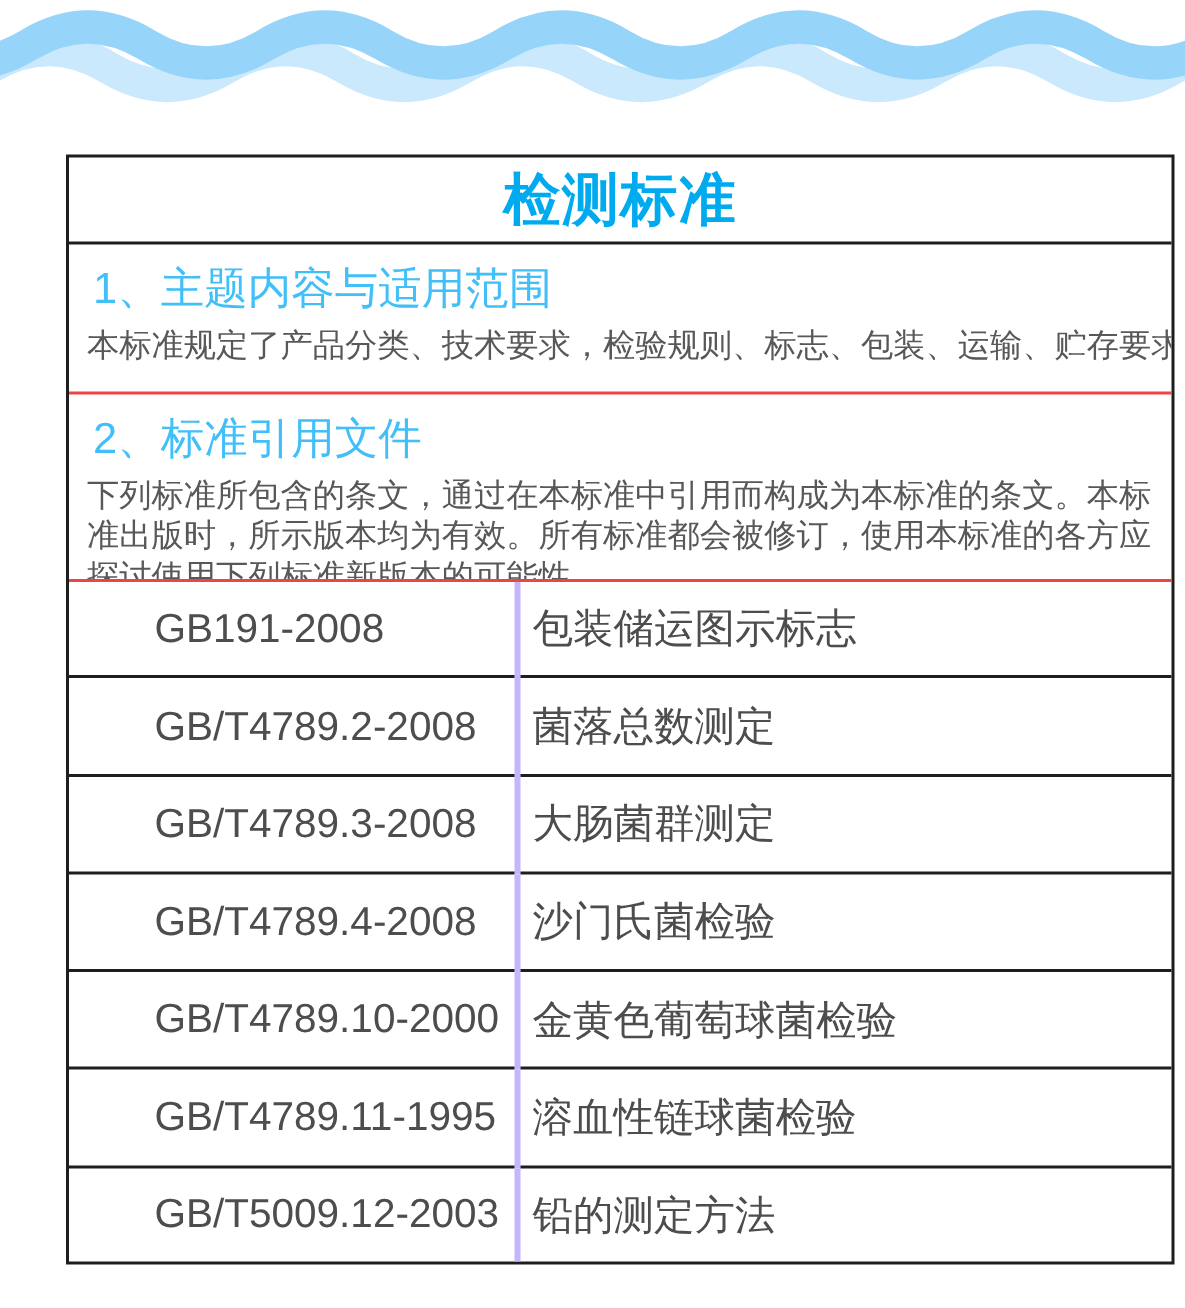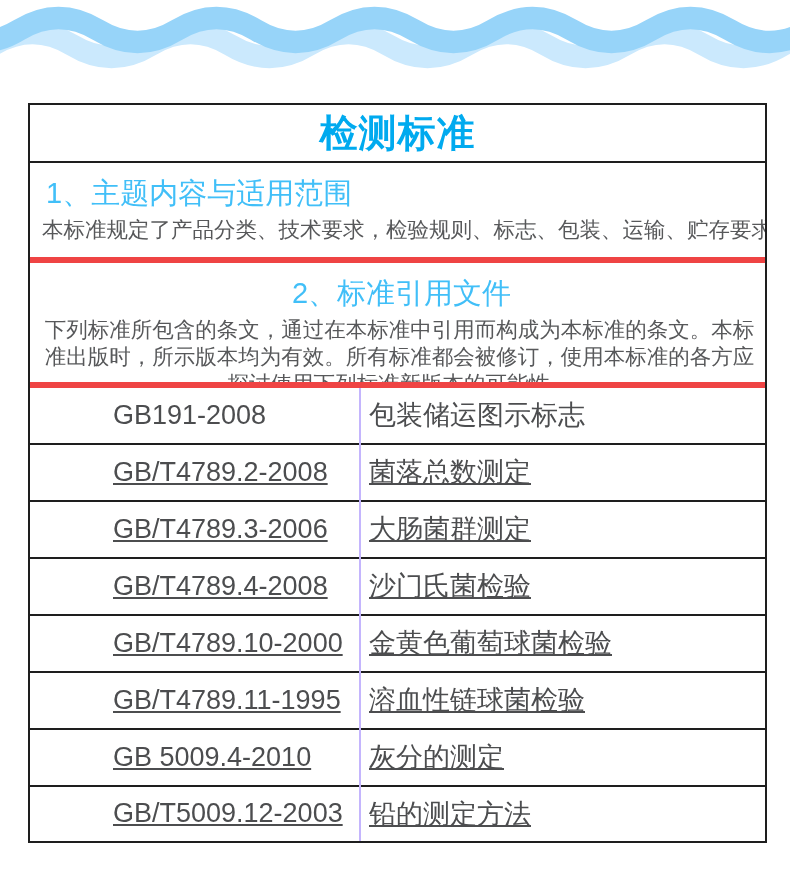--- a/index.html
+++ b/index.html
@@ -13,72 +13,72 @@
 
   
   .wave-wrap {
     position: absolute; top: 0; left: 0;
     width: 790px; height: 82px;
     overflow: hidden;
   }
 
   
   .card {
-    position: absolute; left: 28px; top: 103px;
+    position: absolute; left: 44px; top: 103px;
     width: 739px; height: 740px;
     border: 2px solid #1e1e1e;
     background: #ffffff;
     display: flex; flex-direction: column;
   }
   .card-title {
     flex: 0 0 58px;
     border-bottom: 2px solid #1e1e1e;
     display: flex; align-items: center; justify-content: center;
     font-size: 38px; font-weight: bold;
     color: #00aaef;
     letter-spacing: 1px;
   }
   .section {
-    border-bottom: 6px solid #ef4444;
+    border-bottom: 2px solid #ef4444;
     padding: 13px 8px 0 12px;
     overflow: hidden;
   }
   .section-1 { flex: 0 0 100px; }
-  .section-2 { flex: 0 0 125px; text-align: center; }
+  .section-2 { flex: 0 0 125px; }
   .section-heading {
     font-size: 29px; line-height: 34px;
     color: #41bff8;
     font-weight: normal;
     margin-left: 4px;
   }
   .section-body {
     margin-top: 7px;
     font-size: 21.5px; line-height: 27px;
     color: #57585a;
   }
   .section-1 .section-body { white-space: nowrap; }
 
   
   table.standards {
     flex: 1 1 auto;
     width: 100%;
     border-collapse: collapse;
     table-layout: fixed;
   }
-  table.standards tr + tr td { border-top: 2px solid #1e1e1e; text-decoration: underline; }
+  table.standards tr + tr td { border-top: 2px solid #1e1e1e; }
   table.standards td {
     font-size: 27px;
     color: #4c4d4f;
     vertical-align: middle;
     overflow: hidden; white-space: nowrap;
   }
   td.cell-code {
-    width: 330px;
-    border-right: 2px solid #c4b5fd;
-    padding-left: 83px;
+    width: 299px;
+    border-right: 4px solid #c4b5fd;
+    padding-left: 57px;
   }
   td.cell-name { padding-left: 8px; }
 </style>
 </head>
 <body>
 
 <div class="wave-wrap">
   <svg width="790" height="82" viewBox="0 0 790 82">
     <path d="M -86 45 Q -46.5 69 -7 45 T 72 45 T 151 45 T 230 45 T 309 45 T 388 45 T 467 45 T 546 45 T 625 45 T 704 45 T 783 45 T 862 45" fill="none" stroke="#cbe9fd" stroke-width="22"></path>
     <path d="M -60 30 Q -20.5 54 19 30 T 98 30 T 177 30 T 256 30 T 335 30 T 414 30 T 493 30 T 572 30 T 651 30 T 730 30 T 809 30 T 888 30" fill="none" stroke="#97d4f9" stroke-width="22"></path>
@@ -103,38 +103,34 @@
     <tbody>
       <tr>
         <td class="cell-code">GB191-2008</td>
         <td class="cell-name">包装储运图示标志</td>
       </tr>
       <tr>
         <td class="cell-code">GB/T4789.2-2008</td>
         <td class="cell-name">菌落总数测定</td>
       </tr>
       <tr>
-        <td class="cell-code">GB/T4789.3-2006</td>
+        <td class="cell-code">GB/T4789.3-2008</td>
         <td class="cell-name">大肠菌群测定</td>
       </tr>
       <tr>
         <td class="cell-code">GB/T4789.4-2008</td>
         <td class="cell-name">沙门氏菌检验</td>
       </tr>
       <tr>
         <td class="cell-code">GB/T4789.10-2000</td>
         <td class="cell-name">金黄色葡萄球菌检验</td>
       </tr>
       <tr>
         <td class="cell-code">GB/T4789.11-1995</td>
         <td class="cell-name">溶血性链球菌检验</td>
       </tr>
       <tr>
-        <td class="cell-code">GB 5009.4-2010</td>
-        <td class="cell-name">灰分的测定</td>
-      </tr>
-      <tr>
         <td class="cell-code">GB/T5009.12-2003</td>
         <td class="cell-name">铅的测定方法</td>
       </tr>
     </tbody>
   </table>
 </div>
 
 </body></html>

